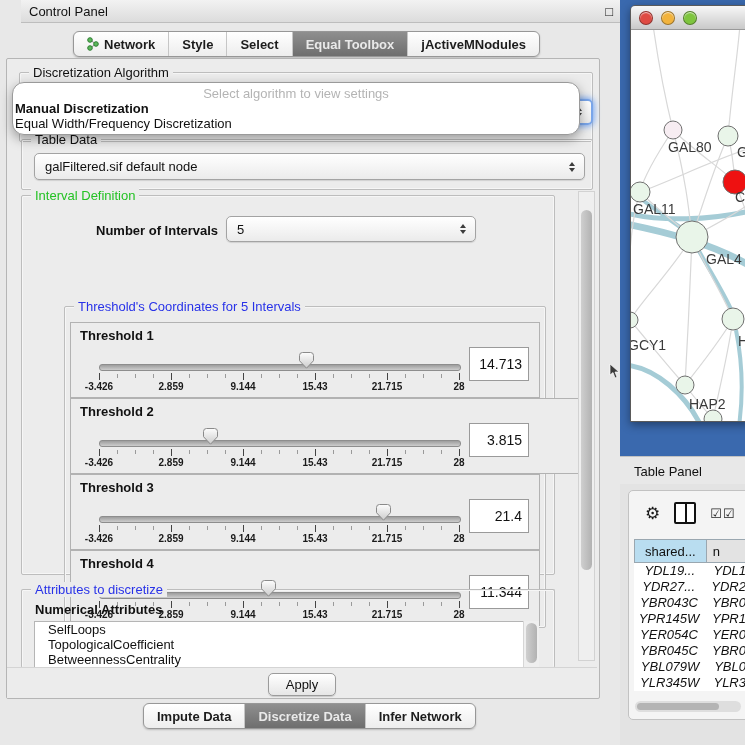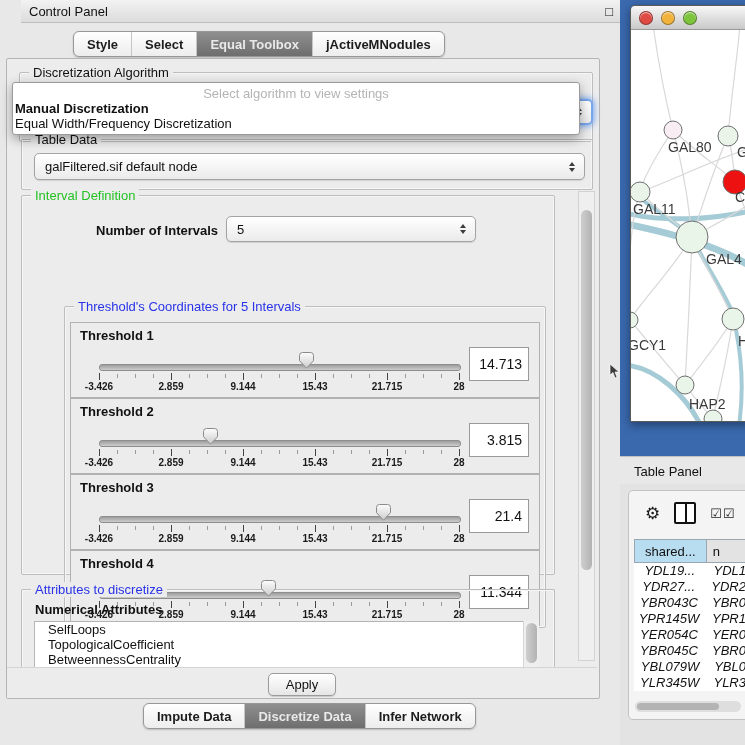--- a/index.html
+++ b/index.html
@@ -18,21 +18,21 @@
   .grp{position:absolute;border:1px solid #bdbdbd;border-radius:2px;box-shadow:inset 0 0 0 1px #f6f6f6;}
   .grp-title{position:absolute;top:-8px;left:9px;background:#ececec;padding:0 4px;font-size:13px;white-space:nowrap;}
   .t-green{color:#24c224;}
   .t-blue{color:#2832e8;}
   .combo{position:absolute;background:linear-gradient(#ffffff,#ebebeb);border:1px solid #a3a3a3;border-radius:5px;font-size:13px;display:flex;align-items:center;padding-left:10px;box-shadow:0 1px 1px rgba(0,0,0,.12);}
   .combo .spin{position:absolute;right:9px;top:50%;transform:translateY(-50%);display:flex;flex-direction:column;gap:2px;}
   .tri-up{width:0;height:0;border-left:3.5px solid transparent;border-right:3.5px solid transparent;border-bottom:4.5px solid #3c3c3c;}
   .tri-dn{width:0;height:0;border-left:3.5px solid transparent;border-right:3.5px solid transparent;border-top:4.5px solid #3c3c3c;}
   .combo-focus{border:2px solid #7aa6ea;box-shadow:0 0 6px 1px rgba(92,150,245,.85);}
   
-  .popup{position:absolute;left:12px;top:82px;width:566px;height:51px;background:#ffffff;border:1px solid #9a9a9a;border-radius:3px;box-shadow:0 4px 12px rgba(0,0,0,.35);z-index:40;}
+  .popup{position:absolute;left:12px;top:82px;width:566px;height:51px;background:#ffffff;border:1px solid #9a9a9a;border-radius:12px;box-shadow:0 4px 12px rgba(0,0,0,.35);z-index:40;}
   .popup-ph{text-align:center;color:#b4b4b4;font-size:13px;padding-top:3px;}
   .popup-opt{font-size:13px;line-height:15px;padding-left:2px;white-space:nowrap;}
   .popup-opt.b{font-weight:bold;}
   
   .thr-panel{position:absolute;left:62px;width:468px;height:74px;border:1px solid #b2b2b2;background:#ececec;}
   .thr-label{position:absolute;left:9px;top:5px;font-size:13px;font-weight:bold;}
   .track{position:absolute;left:28px;top:41px;width:360px;height:5px;border-radius:3px;background:linear-gradient(#9d9d9d,#cdcdcd);border:1px solid #8d8d8d;}
   .ticks{position:absolute;left:28px;top:50px;width:360px;height:8px;}
   .tick{position:absolute;top:0;width:1px;background:#777;}
   .tick.major{height:7px;background:#444;}
@@ -91,20 +91,29 @@
   <div class="cp-titlebar">
     <span class="cp-title">Control Panel</span>
     <span class="cp-ticons">
       <span>□</span>
       <span>✖</span>
     </span>
   </div>
 
   <div class="seggroup" id="top-tabs" style="left:73px;top:31px;">
       <div class="seg">
+        <svg width="12" height="14" viewBox="0 0 12 14">
+          <path d="M3 3 L9 7 L3 11" stroke="#8a8a8a" fill="none"></path>
+          <circle cx="3" cy="3" r="2.3" fill="#5cb85c" stroke="#2e7d32"></circle>
+          <circle cx="3" cy="11" r="2.3" fill="#5cb85c" stroke="#2e7d32"></circle>
+          <circle cx="9" cy="7" r="2.3" fill="#5cb85c" stroke="#2e7d32"></circle>
+        </svg>
+        <span>Network</span>
+      </div>
+      <div class="seg">
         <span>Style</span>
       </div>
       <div class="seg">
         <span>Select</span>
       </div>
       <div class="seg sel">
         <span>Equal Toolbox</span>
       </div>
       <div class="seg">
         <span>jActiveMNodules</span>
@@ -180,21 +189,21 @@
               <span class="ticklabel" style="left: 40%;">9.144</span>
               <span class="ticklabel" style="left: 60%;">15.43</span>
               <span class="ticklabel" style="left: 80%;">21.715</span>
               <span class="ticklabel" style="left: 100%;">28</span>
             </div>
             <svg class="thumb" width="15" height="17" viewBox="0 0 15 17" style="left: 228.291px;">
               <path d="M3.5 0.5 h8 a3 3 0 0 1 3 3 v5.2 L7.5 16.2 L0.5 8.7 V3.5 a3 3 0 0 1 3 -3 z" fill="url(#thumbGrad)" stroke="#8a8a8a"></path>
             </svg>
             <div class="valbox">14.713</div>
           </div>
-          <div class="thr-panel" style="top: 202px; left: 48px;">
+          <div class="thr-panel" style="top: 202px; left: 48px; padding-left: 44px;">
             <div class="thr-label">Threshold 2</div>
             <div class="track"></div>
             <div class="ticks">
               <span class="tick major" style="left: 0%;"></span>
               <span class="tick minor" style="left: 5%;"></span>
               <span class="tick minor" style="left: 10%;"></span>
               <span class="tick minor" style="left: 15%;"></span>
               <span class="tick major" style="left: 20%;"></span>
               <span class="tick minor" style="left: 25%;"></span>
               <span class="tick minor" style="left: 30%;"></span>

